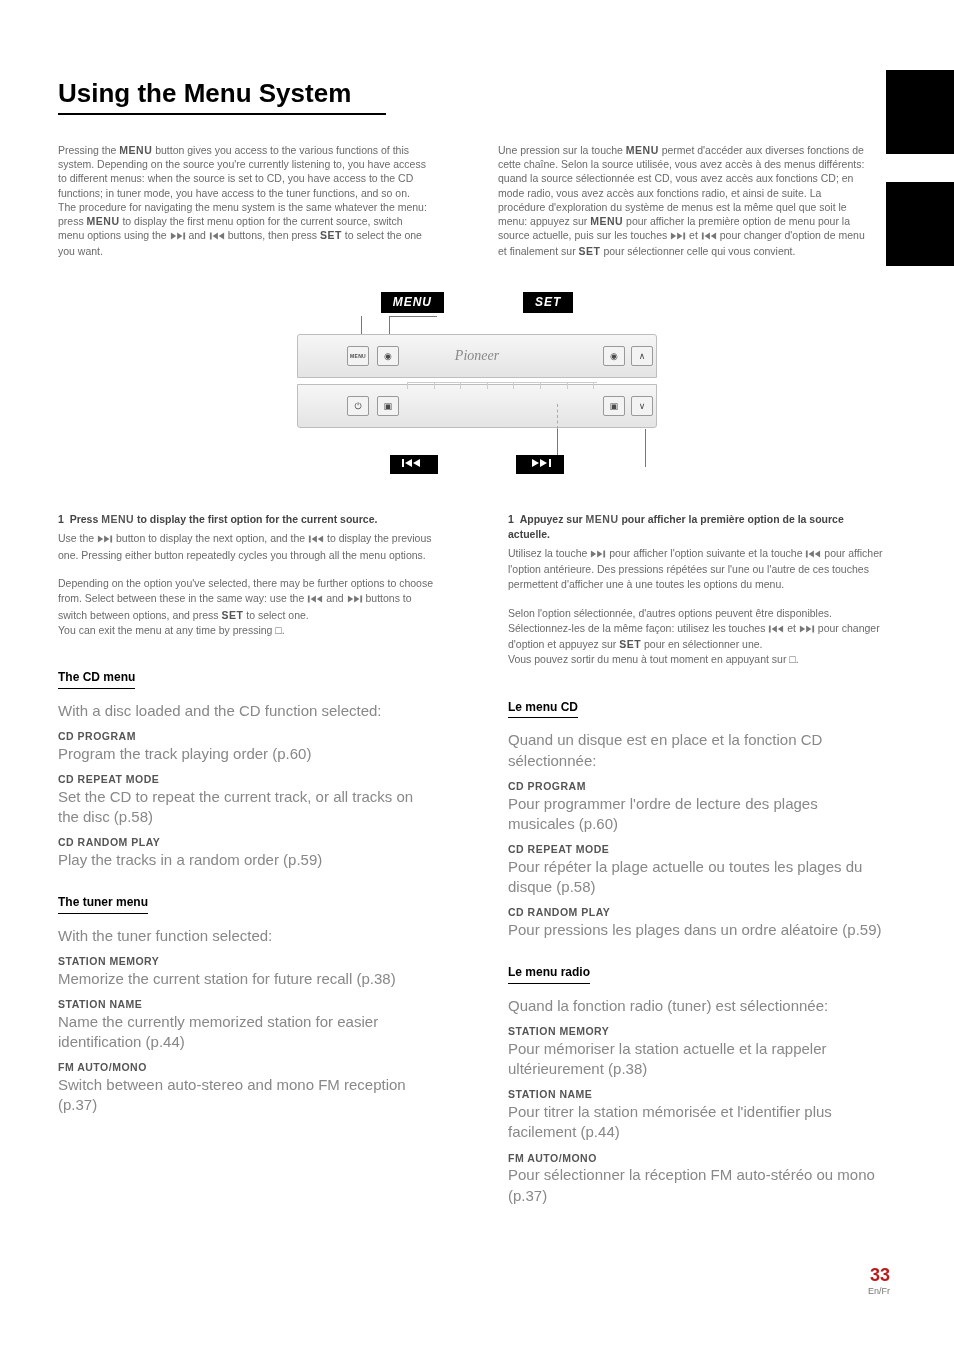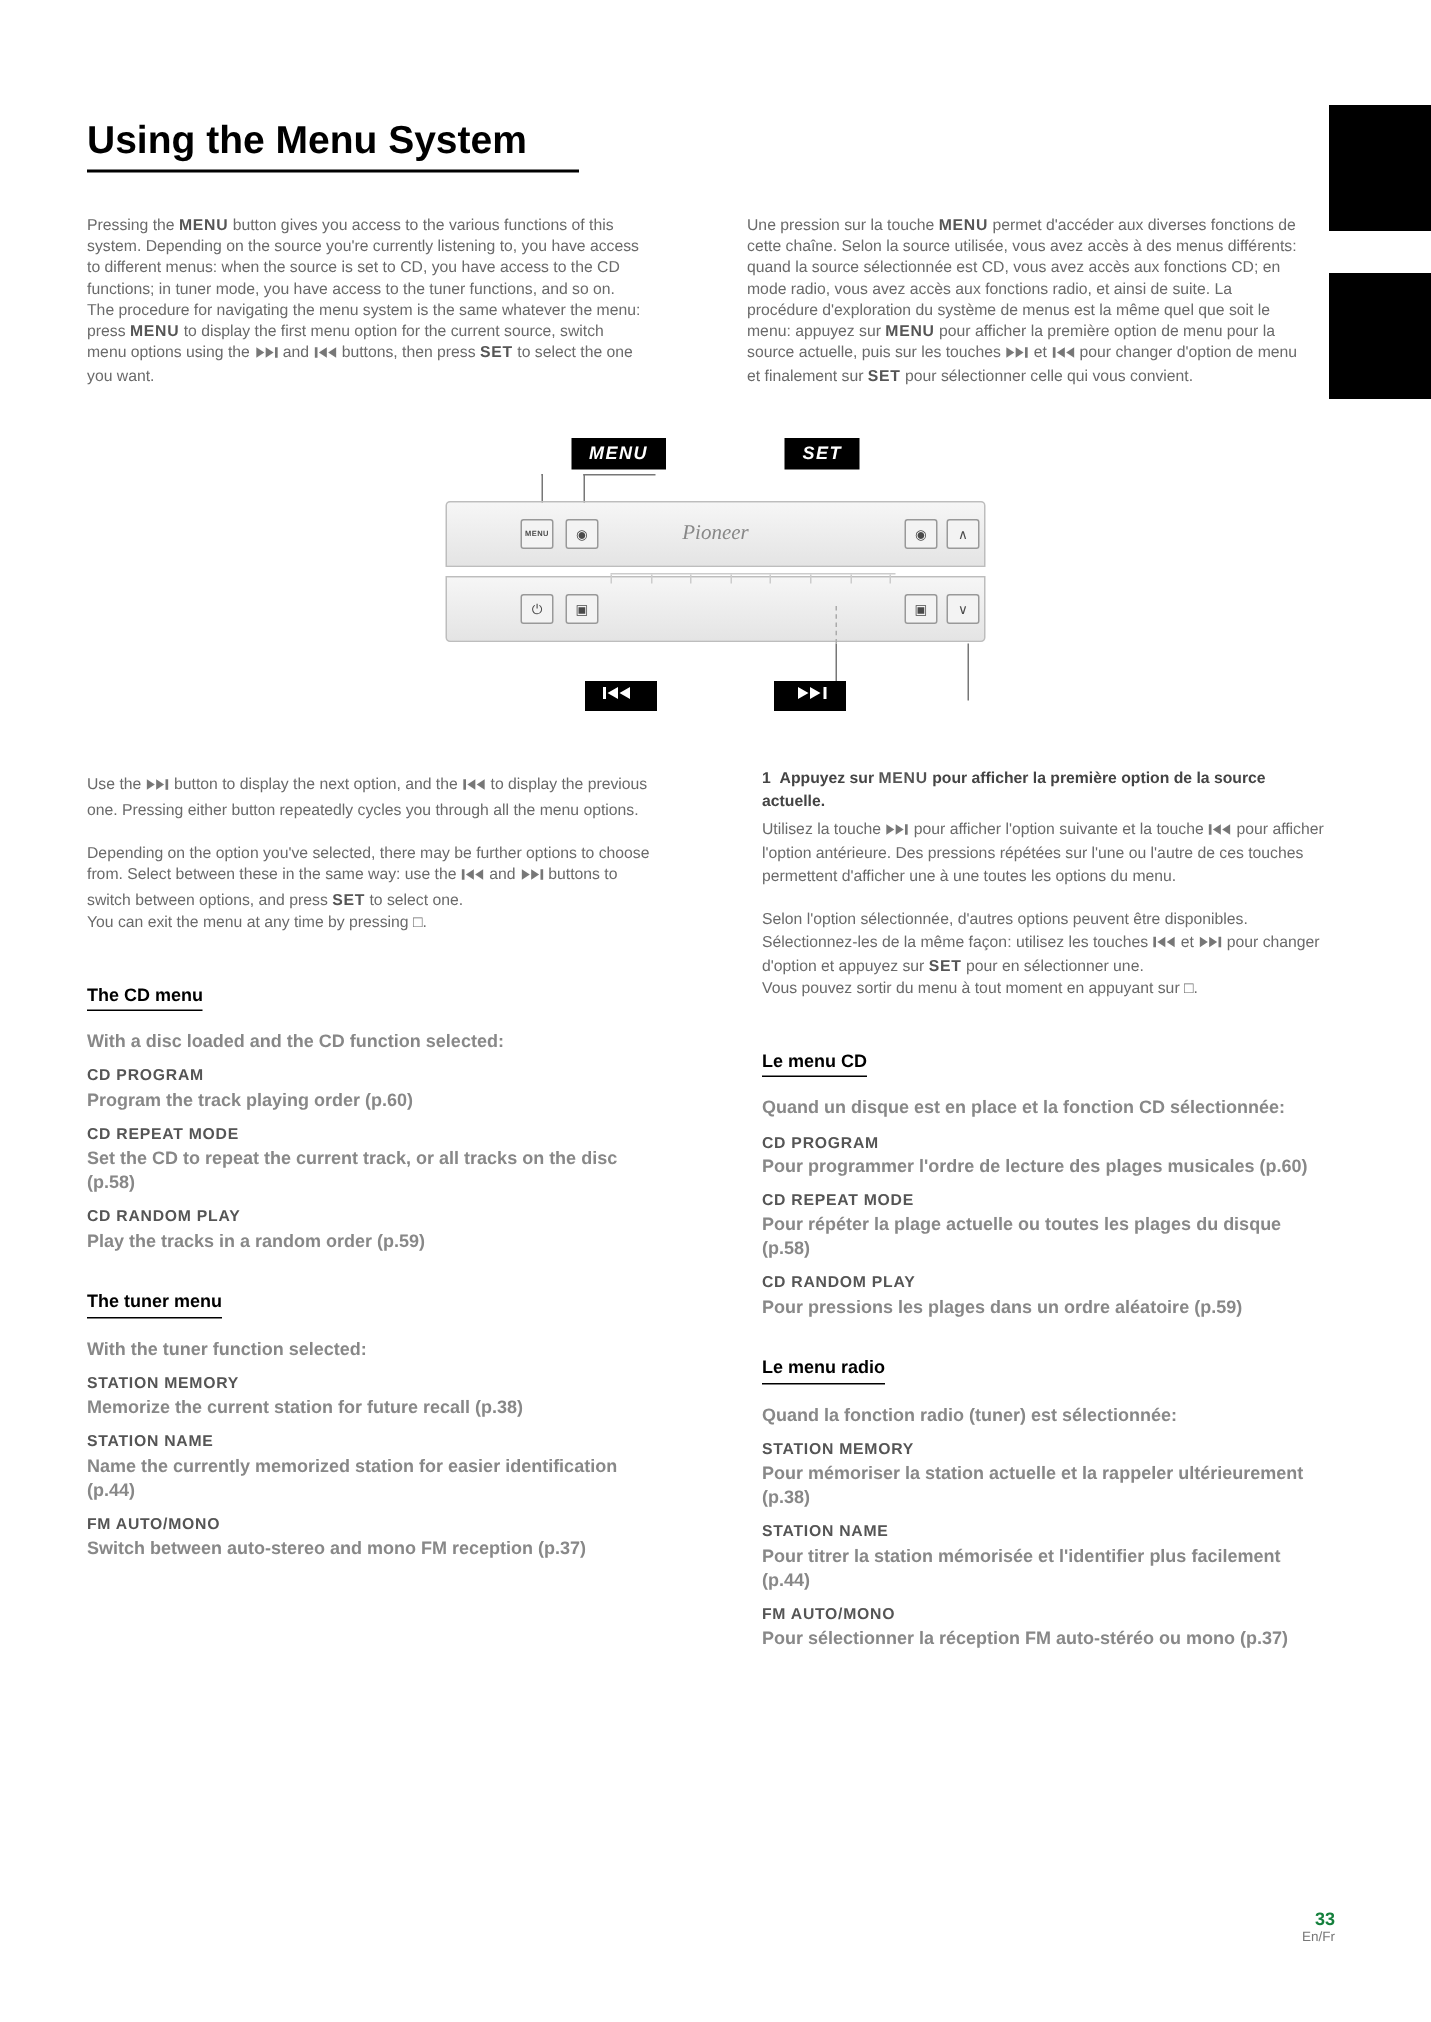--- a/index.html
+++ b/index.html
@@ -38,25 +38,25 @@
   .connector { position: absolute; border-left: 1px solid #777; border-top: 1px solid #777; }
   .lead-labels { position: relative; height: 40px; margin-top: 10px; text-align: center; }
   .nav-label { display: inline-block; background: #000; color: #fff; padding: 3px 10px 4px 10px; font-size: 11px; vertical-align: middle; }
   .nav-sep { display: inline-block; width: 70px; }
   .columns { display: flex; margin-top: 18px; gap: 40px; font-size: 10.5px; line-height: 1.4; color: #6a6a6a; }
   .col { width: 380px; }
   .col-fr { margin-left: 30px; }
   .step { margin-bottom: 14px; }
   .sub-h { font-size: 12px; font-weight: 700; color: #000; border-bottom: 1.5px solid #000; display: inline-block; margin-top: 18px; margin-bottom: 12px; padding-bottom: 2px; }
   .menu-item { font-weight: 700; font-size: 10.5px; letter-spacing: 0.5px; color: #555; margin-top: 8px; }
-  .menu-desc { font-size: 12px; color: #888; margin-bottom: 6px; line-height: 1.35; font-weight: bold; }
+  .menu-desc { font-size: 15px; color: #888; margin-bottom: 6px; line-height: 1.35; }
   .icon-small { display: inline-block; vertical-align: -2px; }
   .icon-small svg { width: 16px; height: 10px; }
   .page-num { position: absolute; right: 64px; bottom: 52px; text-align: right; }
-  .page-num .p { font-size: 12px; font-weight: 700; color: #15803d; }
+  .page-num .p { font-size: 18px; font-weight: 700; color: #b91c1c; }
   .page-num .l { font-size: 9px; color: #777; }
   strong.sc { font-variant: small-caps; font-weight: 700; color: #555; letter-spacing: 0.5px; }
 </style>
 </head>
 <body>
 
 <div class="page">
   <div class="black-bar1"></div>
   <div class="black-bar2"></div>
 
@@ -151,20 +151,21 @@
             <path d="M6 1 L13 5 L6 9 Z M14 1 L21 5 L14 9 Z M23 1 H25 V9 H23 Z" fill="#fff"></path>
           </svg>
       </span>
     </div>
   </div>
 
   <div class="columns">
 
     <div class="col">
       <div class="step">
+        <div style="font-weight:700;color:#444;">1&nbsp;&nbsp;Press <strong class="sc">MENU</strong> to display the first option for the current source.</div>
         <div style="margin-top:4px;">Use the <span class="icon-small"><svg viewBox="0 0 18 10">
                 <path d="M1 1 L7 5 L1 9 Z M8 1 L14 5 L8 9 Z M15 1 L17 1 L17 9 L15 9 Z" fill="#777"></path>
               </svg></span> button to display the next option, and the <span class="icon-small"><svg viewBox="0 0 18 10">
                 <path d="M17 1 L11 5 L17 9 Z M10 1 L4 5 L10 9 Z M3 1 L1 1 L1 9 L3 9 Z" fill="#777"></path>
               </svg></span> to display the previous one. Pressing either button repeatedly cycles you through all the menu options.</div>
       </div>
       <div class="step">
         <div style="margin-top:4px;">Depending on the option you've selected, there may be further options to choose from. Select between these in the same way: use the <span class="icon-small"><svg viewBox="0 0 18 10">
                 <path d="M17 1 L11 5 L17 9 Z M10 1 L4 5 L10 9 Z M3 1 L1 1 L1 9 L3 9 Z" fill="#777"></path>
               </svg></span> and <span class="icon-small"><svg viewBox="0 0 18 10">

